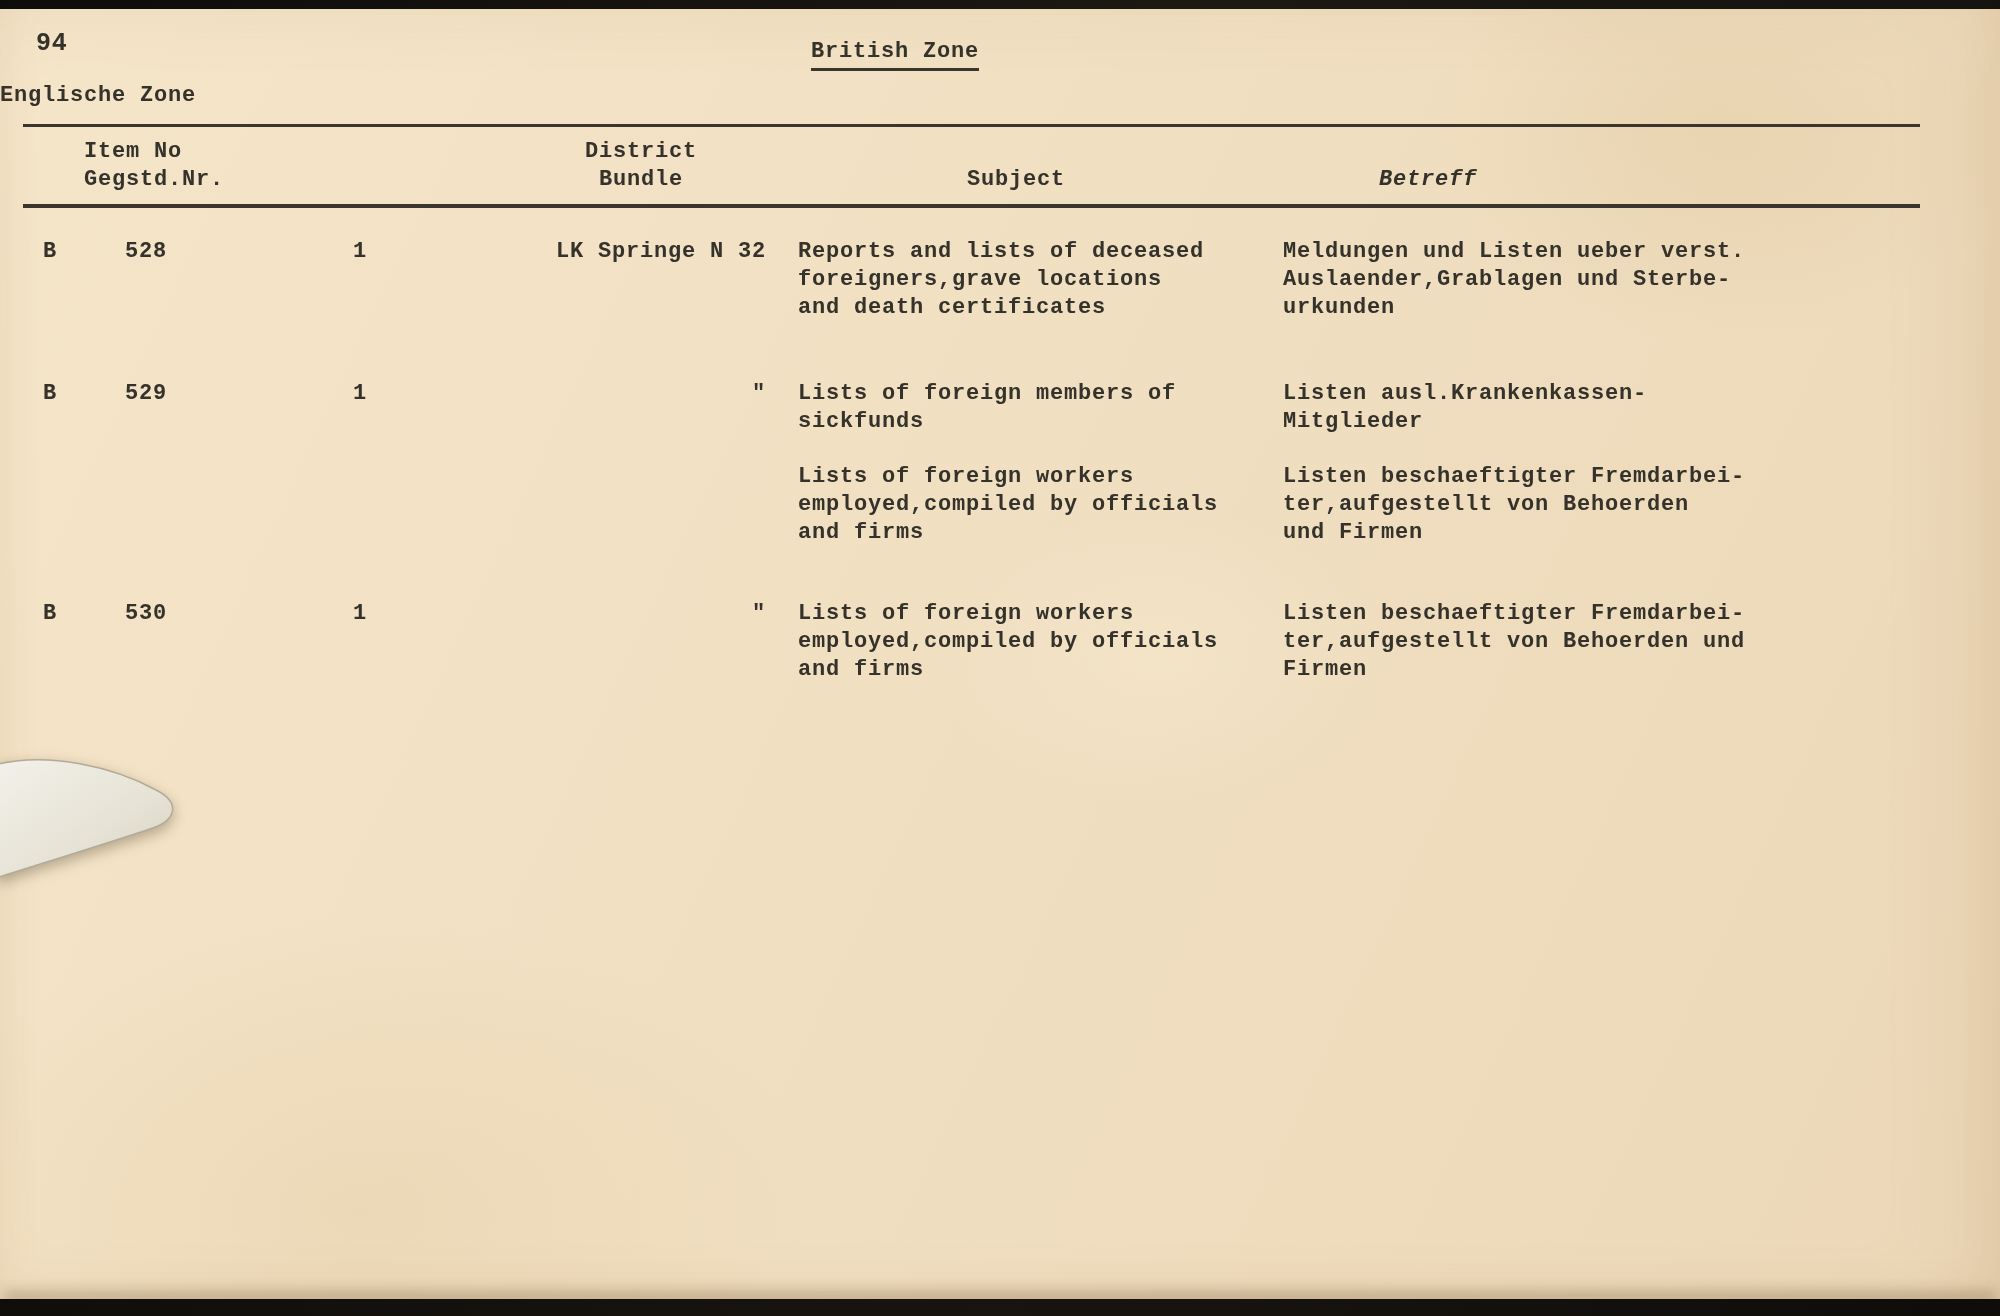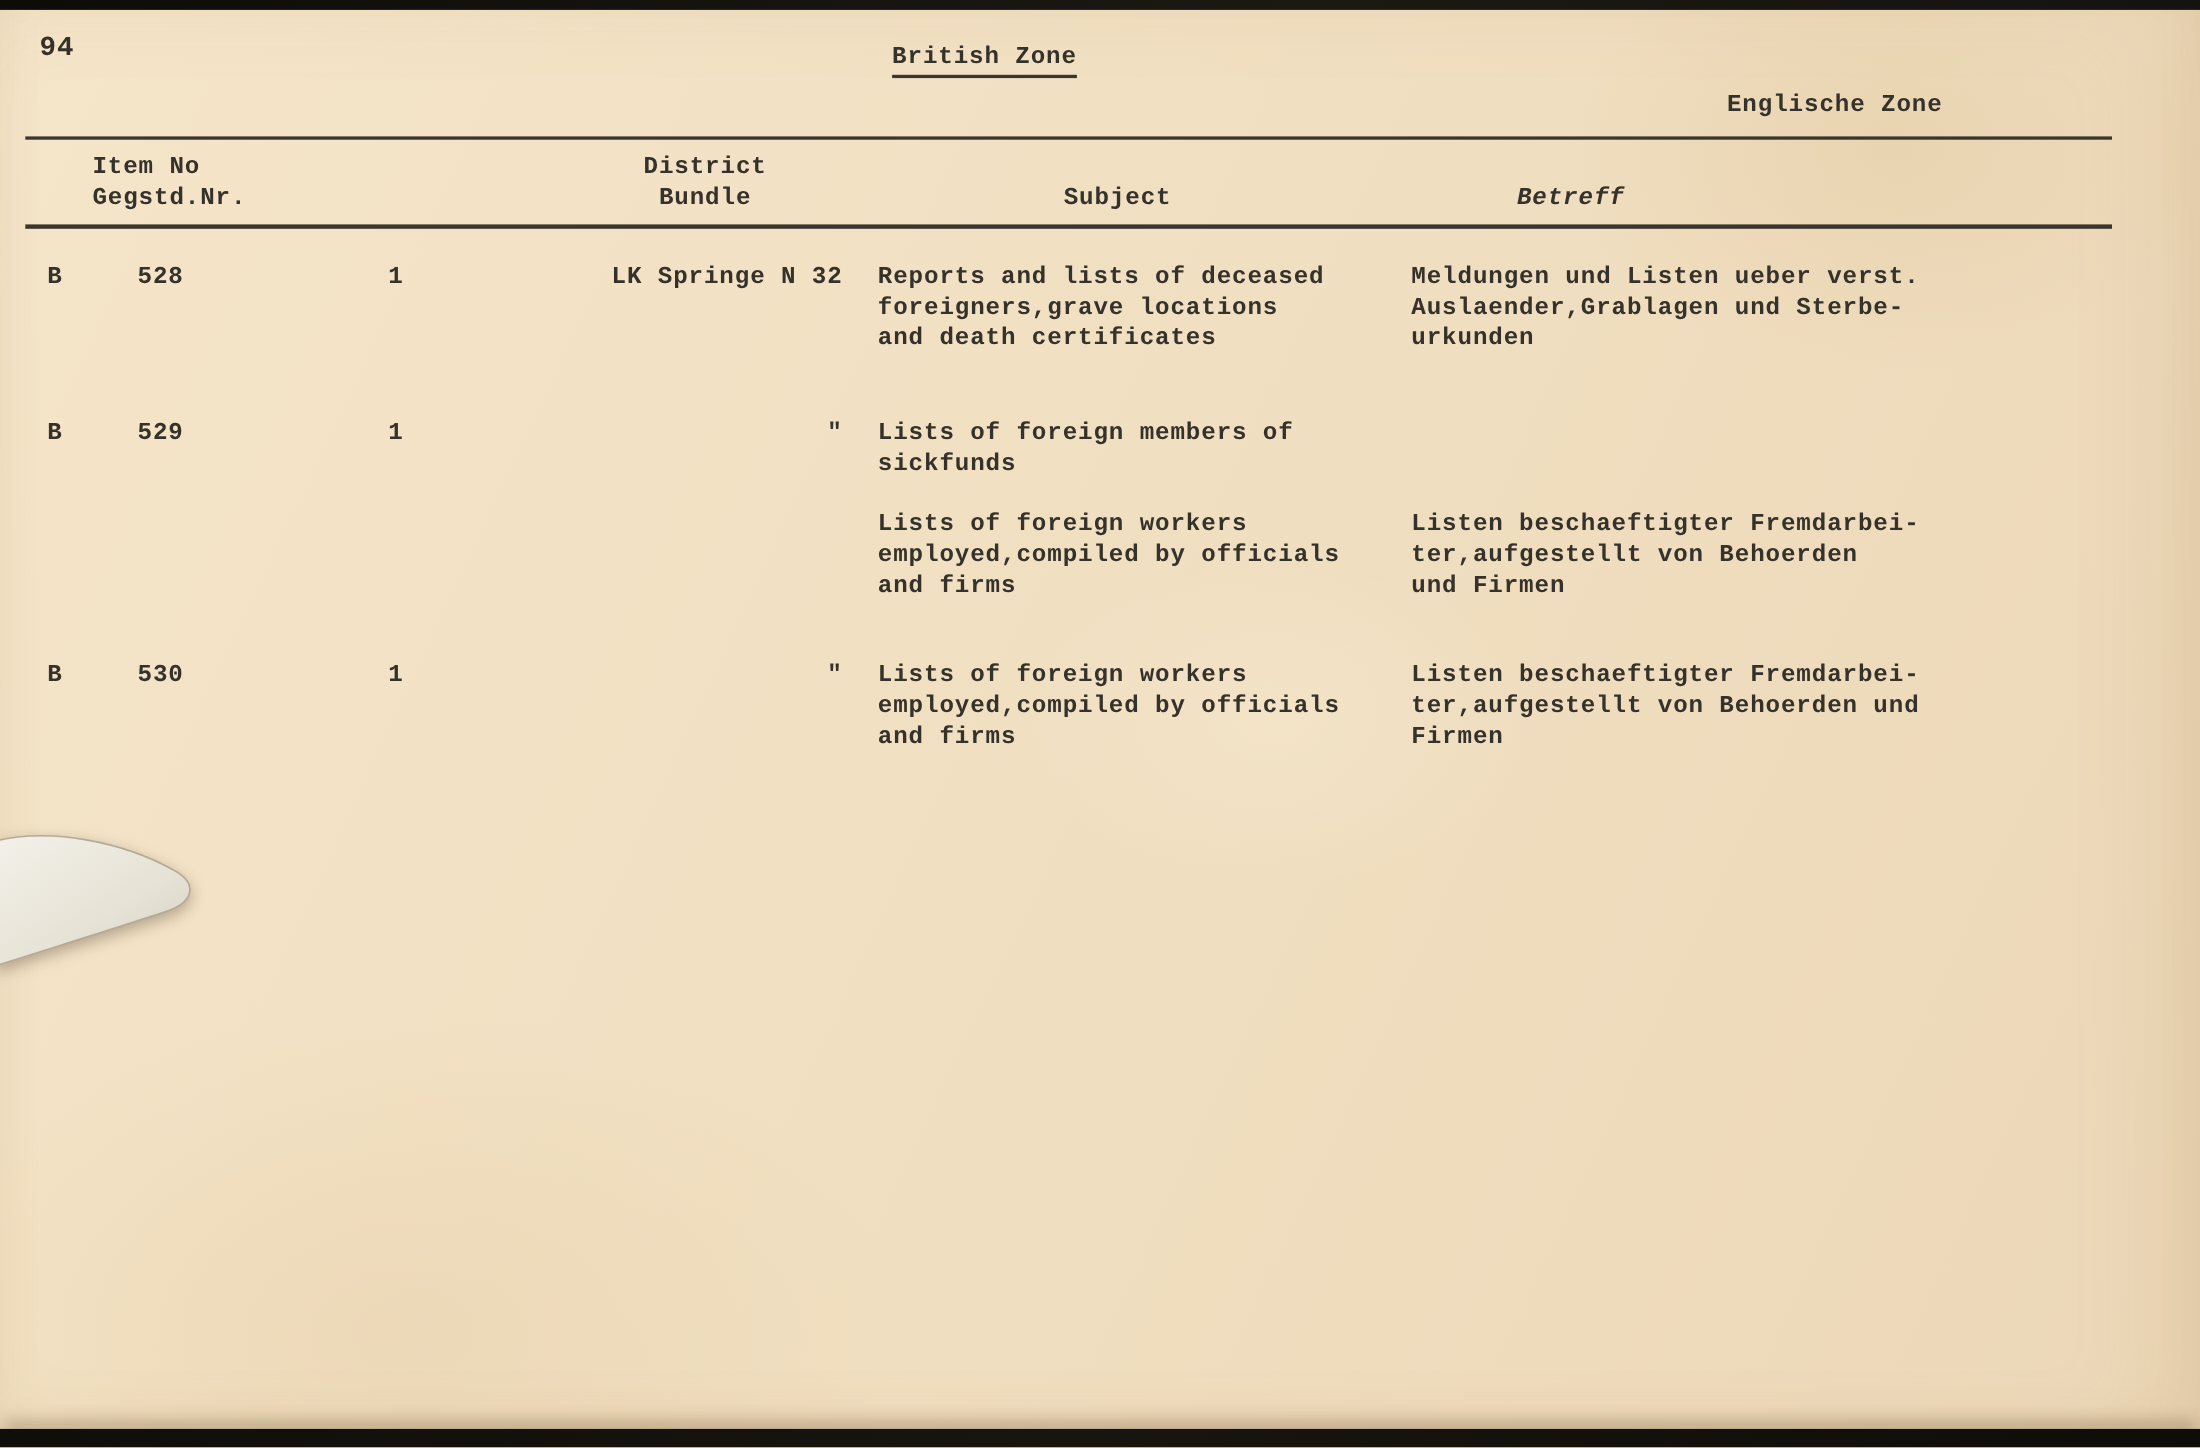--- a/index.html
+++ b/index.html
@@ -44,21 +44,21 @@
     text-align: center;
   }
   .title-wrap .underlined {
     display: inline-block;
     border-bottom: 3px solid #3a362e;
     padding-bottom: 2px;
     margin-left: 24px;
   }
   .subtitle-wrap {
     position: absolute; left: 0; top: 82px; width: 1766px;
-    text-align: right;
+    text-align: left;
   }
   .rule {
     position: absolute; left: 23px; width: 1897px;
     background: #3a362e;
   }
   .rule-1 { top: 124px; height: 3px; }
   .rule-2 { top: 204px; height: 4px; }
   .head {
     position: absolute; top: 138px;
   }
@@ -136,20 +136,22 @@
 
   <div class="row" style="top:380px">
     <span class="cell cell-letter">B</span>
     <span class="cell cell-number">529</span>
     <span class="cell cell-folder">1</span>
     <span class="cell cell-district">"</span>
     <div class="entries">
       <div class="entry">
         <div class="subject">Lists of foreign members of
 sickfunds</div>
+        <div class="betreff">Listen ausl.Krankenkassen-
+Mitglieder</div>
       </div>
       <div class="entry">
         <div class="subject">Lists of foreign workers
 employed,compiled by officials
 and firms</div>
         <div class="betreff">Listen beschaeftigter Fremdarbei-
 ter,aufgestellt von Behoerden
 und Firmen</div>
       </div>
     </div>

